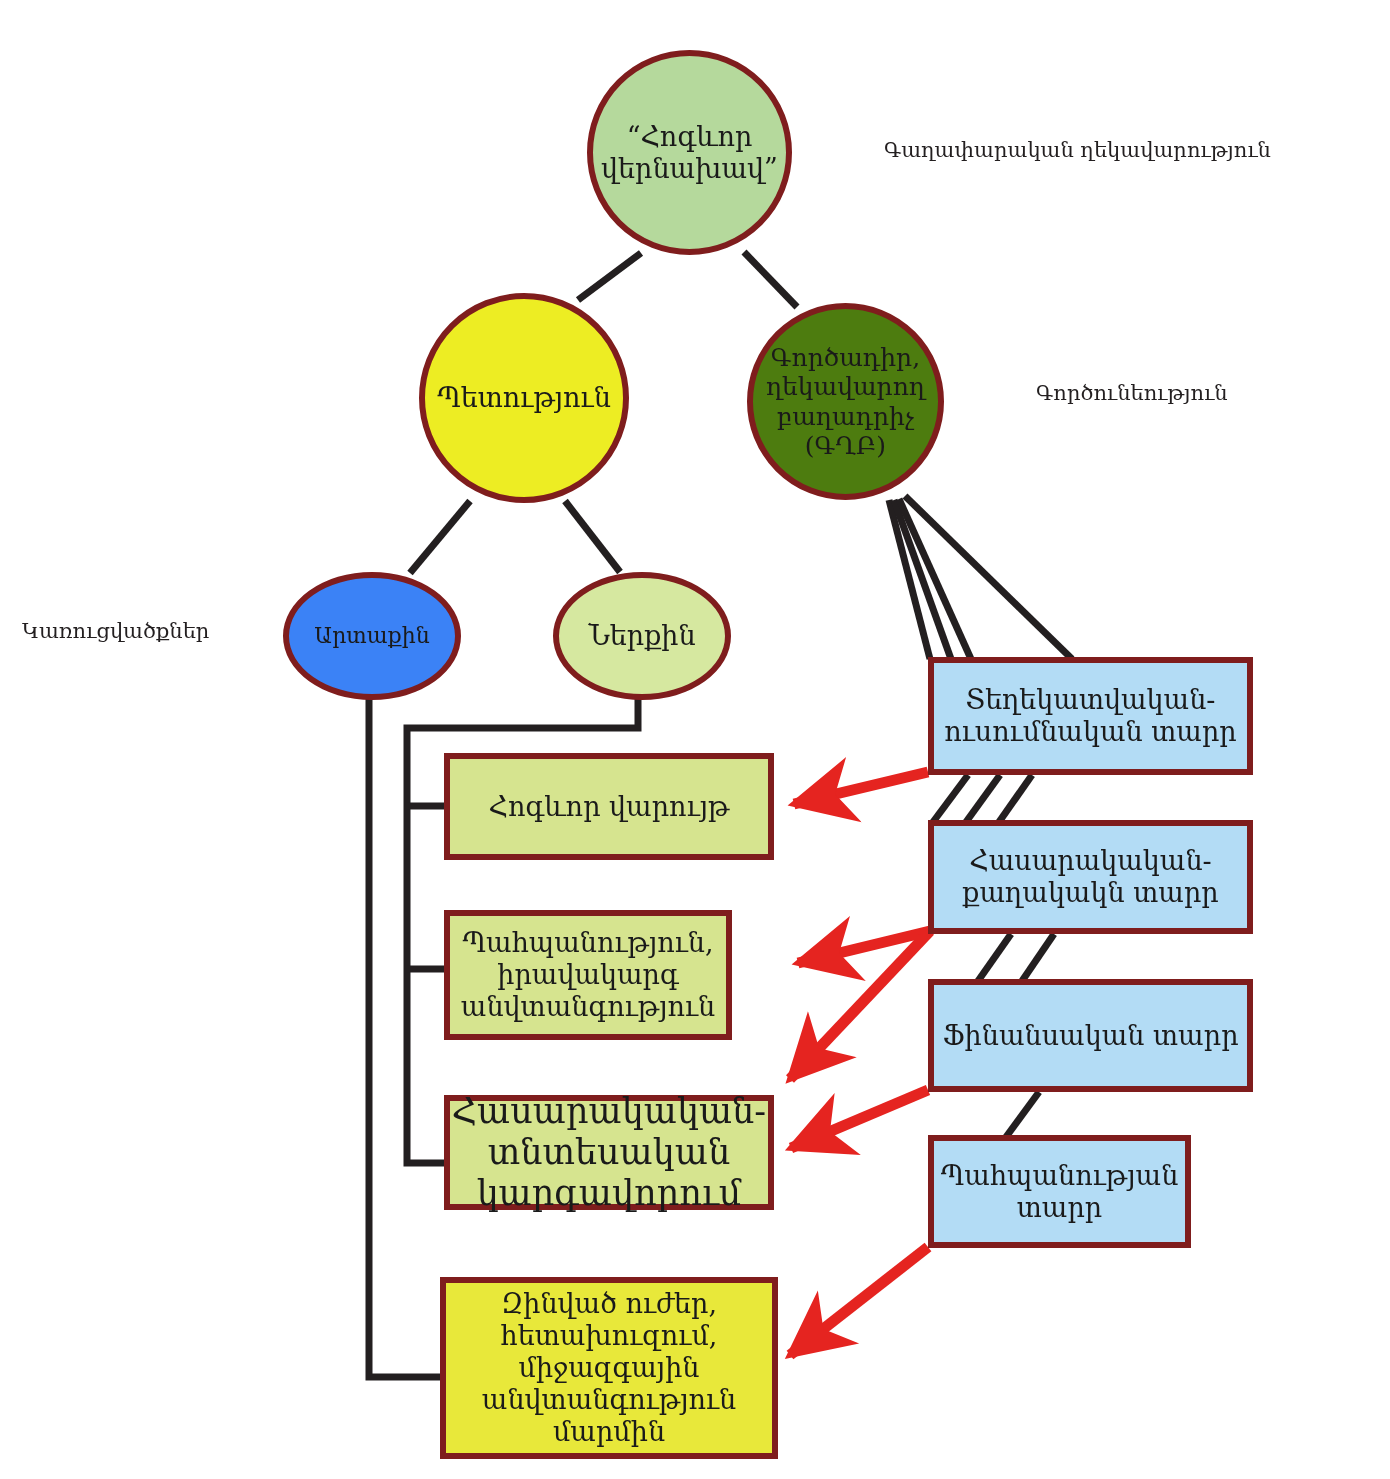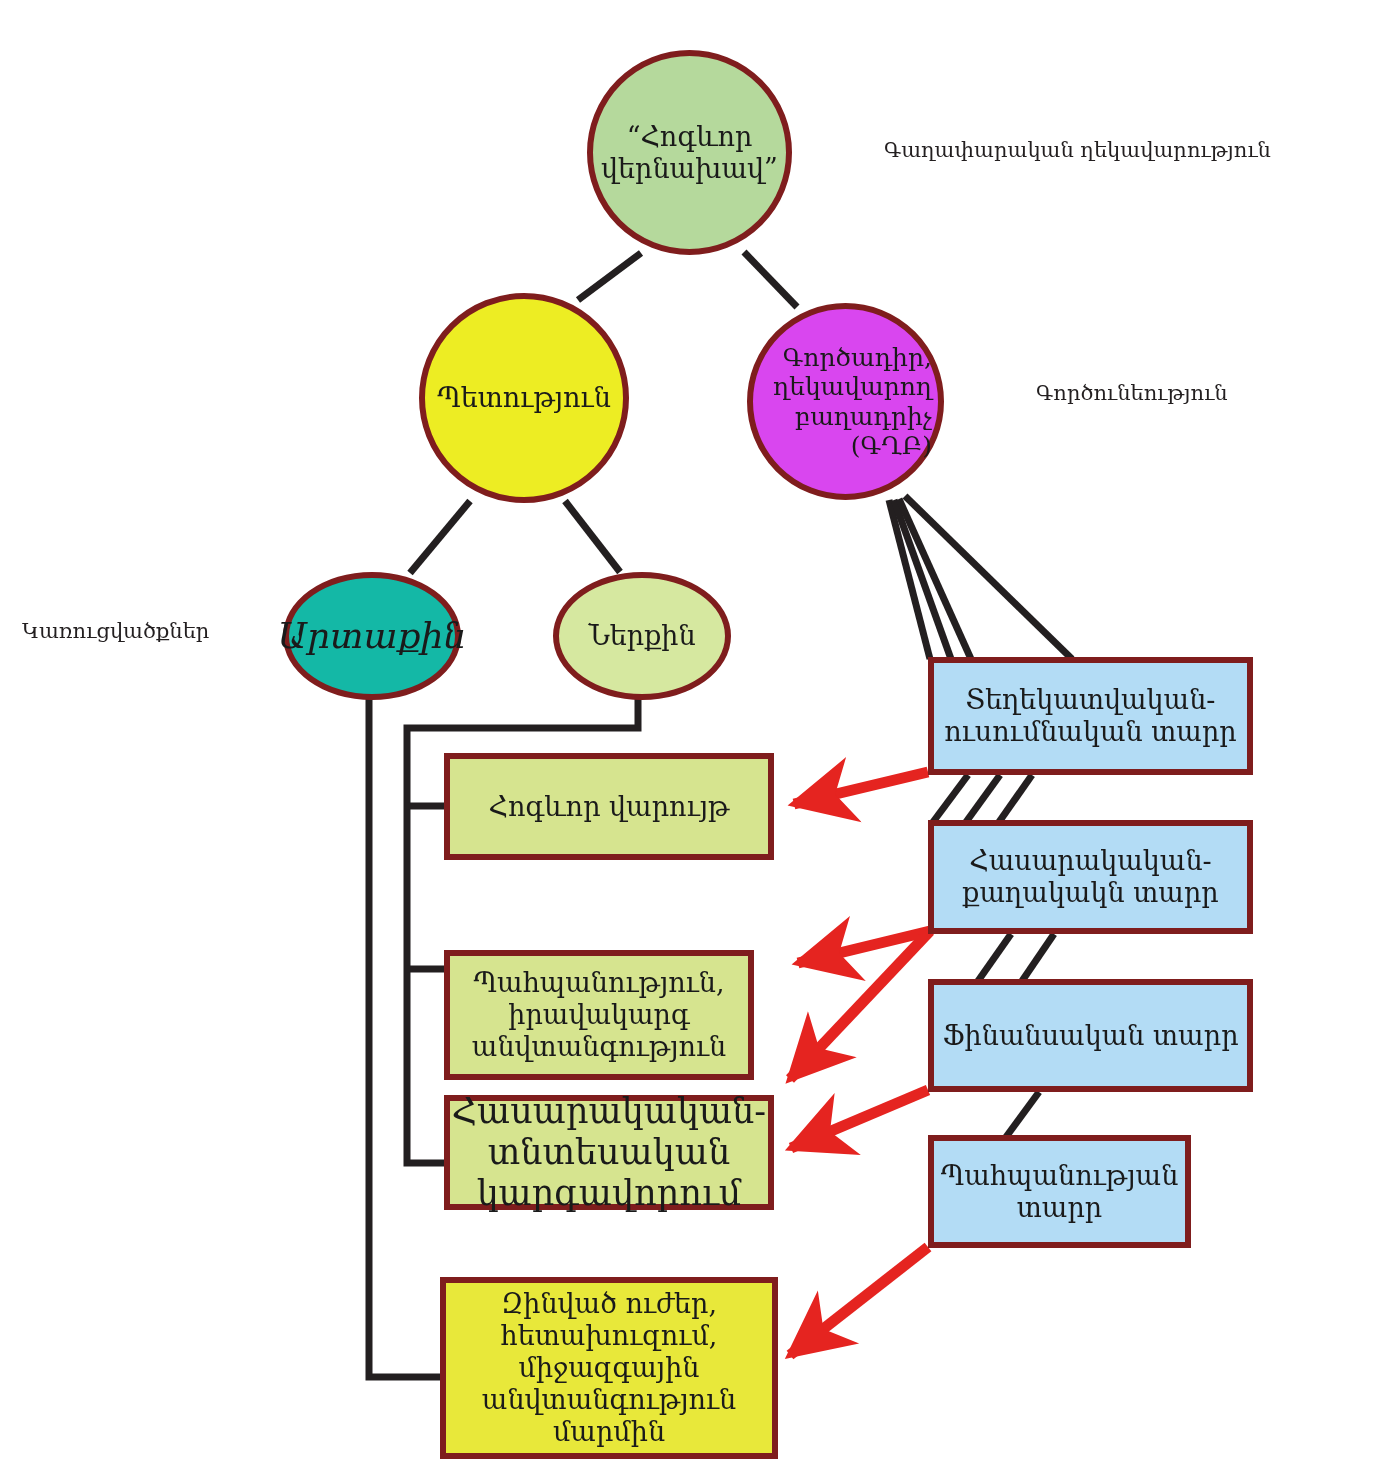--- a/index.html
+++ b/index.html
@@ -109,37 +109,37 @@
   <div class="side-label" style="left:22px; top:619px;">Կառուցվածքներ</div>
 
   <div class="node circle" style="left:587px; top:50px; width:205px; height:205px; background:#b5d99c; font-size:27px;">
     <span class="nodetext">“Հոգևոր վերնախավ”</span>
   </div>
 
   <div class="node circle" style="left:419px; top:293px; width:210px; height:210px; background:#eded23; font-size:27px;">
     <span class="nodetext">Պետություն</span>
   </div>
 
-  <div class="node circle" style="left:747px; top:303px; width:197px; height:197px; background:#d946ef; font-size:25px;text-align:right;">
+  <div class="node circle" style="left:747px; top:303px; width:197px; height:197px; background:#4d7c0f; font-size:25px;">
     <span class="nodetext">Գործադիր, ղեկավարող բաղադրիչ (ԳՂԲ)</span>
   </div>
 
-  <div class="node circle" style="left:283px; top:572px; width:178px; height:128px; background:#14b8a6; font-size:36px;font-style:italic;">
+  <div class="node circle" style="left:283px; top:572px; width:178px; height:128px; background:#3b82f6; font-size:22px;">
     <span class="nodetext">Արտաքին</span>
   </div>
 
   <div class="node circle" style="left:553px; top:572px; width:178px; height:128px; background:#d6e8a0; font-size:27px;">
     <span class="nodetext">Ներքին</span>
   </div>
 
   <div class="node" style="left:444px; top:753px; width:330px; height:107px; background:#d6e48f; font-size:27px;">
     <span class="nodetext">Հոգևոր վարույթ</span>
   </div>
 
-  <div class="node" style="left:444px; top:910px; width:310px; height:130px; background:#d6e48f; font-size:27px;margin-top:40px;">
+  <div class="node" style="left:444px; top:910px; width:288px; height:130px; background:#d6e48f; font-size:27px;">
     <span class="nodetext">Պահպանություն, իրավակարգ անվտանգություն</span>
   </div>
 
   <div class="node" style="left:444px; top:1095px; width:330px; height:115px; background:#d6e48f; font-size:35px;">
     <span class="nodetext">Հասարակական-տնտեսական կարգավորում</span>
   </div>
 
   <div class="node" style="left:440px; top:1277px; width:338px; height:182px; background:#e8e83a; font-size:27px;">
     <span class="nodetext">Զինված ուժեր, հետախուզում, միջազգային անվտանգություն մարմին</span>
   </div>

